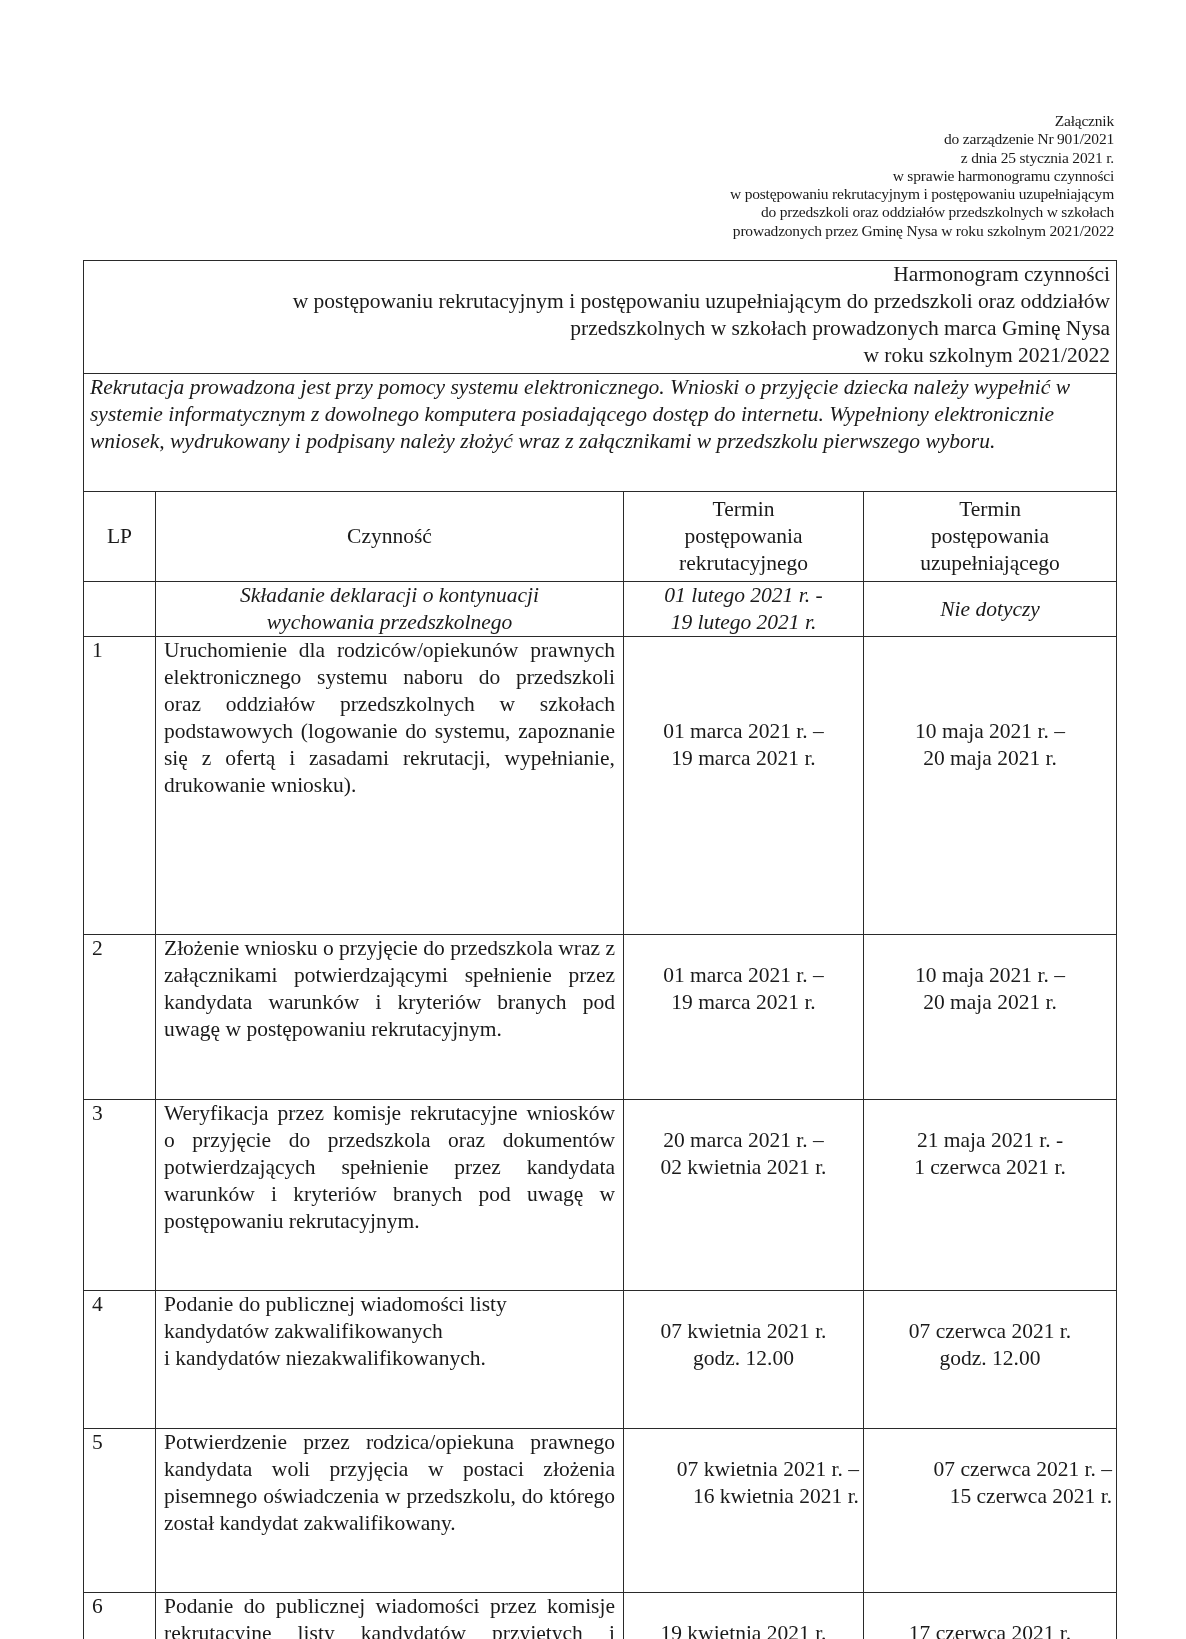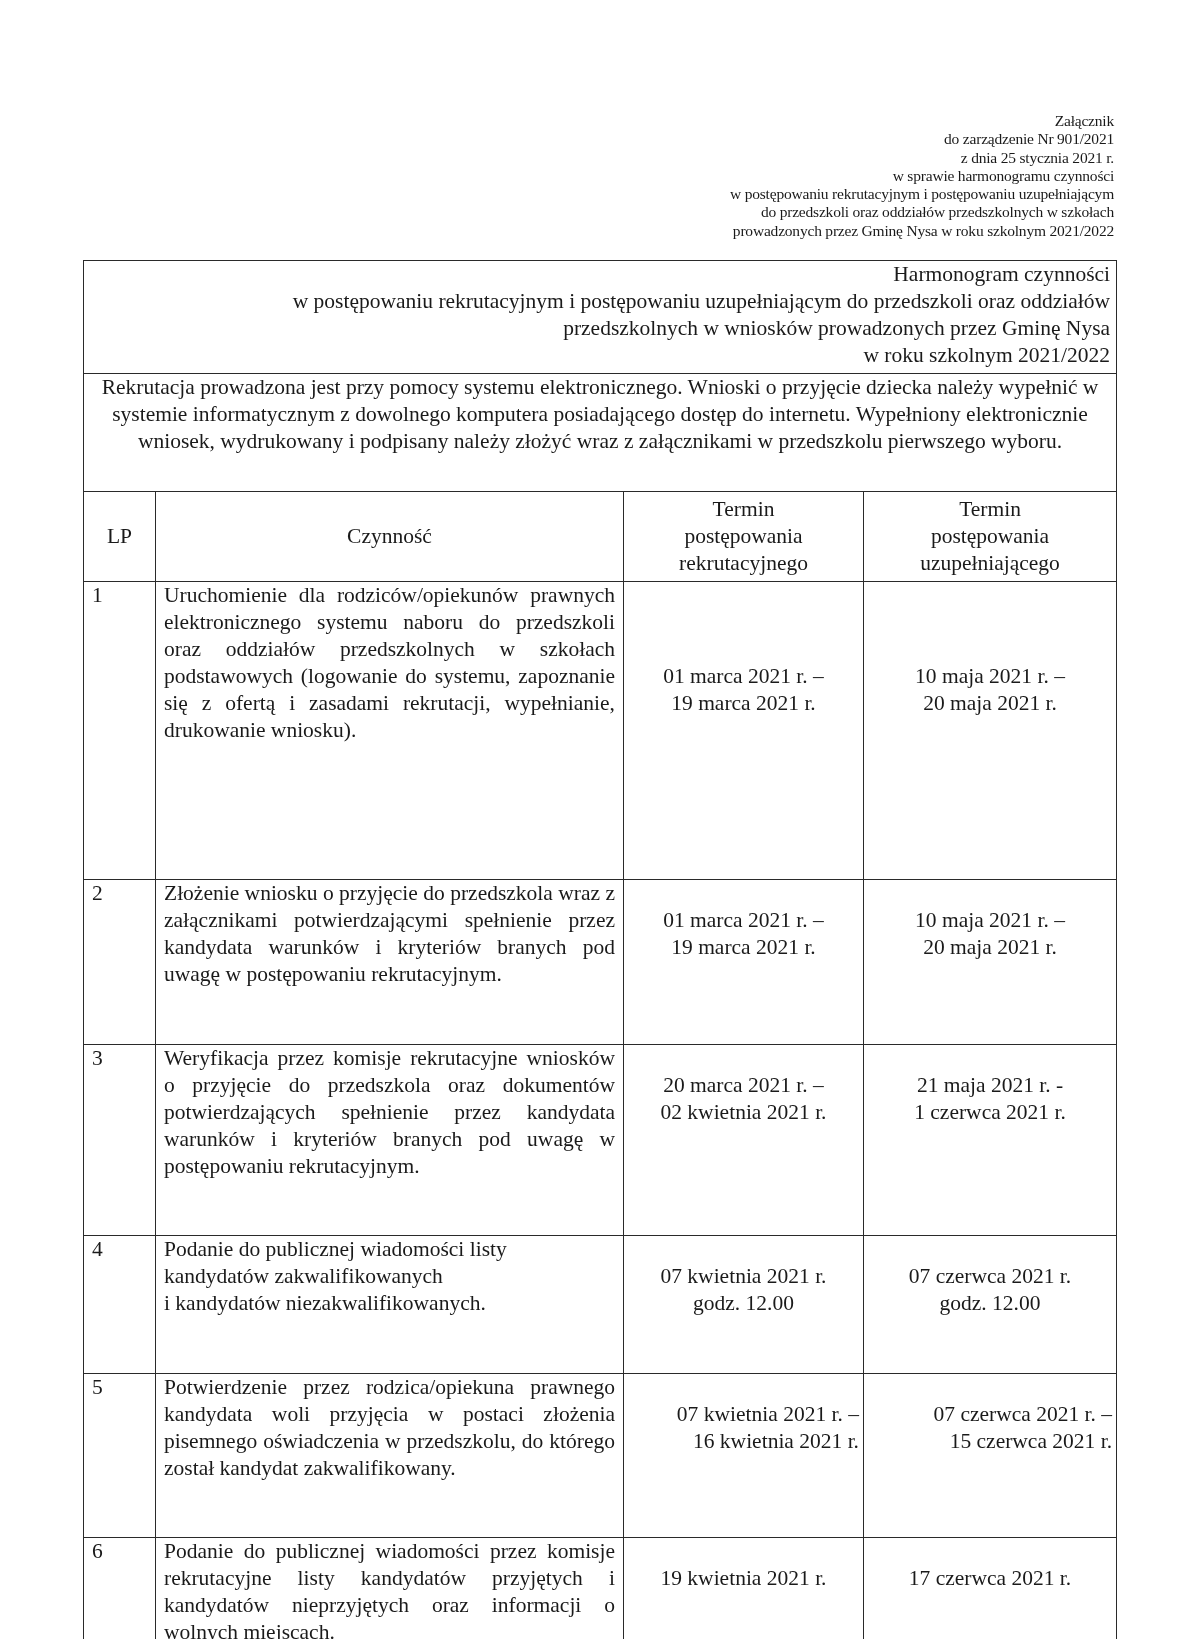--- a/index.html
+++ b/index.html
@@ -44,23 +44,23 @@
     col.c-lp { width: 72px; }
     col.c-act { width: 468px; }
     col.c-rek { width: 240px; }
     col.c-uzu { width: 253px; }
     .title-cell {
       text-align: right;
       padding: 0 6px 1px;
       height: 112px;
     }
     .info-cell {
-      text-align: center;
       padding: 0 8px;
       height: 117px;
+      font-style: italic;
     }
     .head-cell {
       text-align: center;
       vertical-align: middle !important;
       height: 89px;
     }
     .lp-cell { padding-left: 8px !important; }
     .act-cell {
       text-align: justify;
       text-align-last: left;
@@ -106,41 +106,55 @@
     <col class="c-lp">
       <col class="c-act">
       <col class="c-rek">
       <col class="c-uzu">
   </colgroup>
   <tbody>
     <tr>
       <td colspan="4" class="title-cell">
         <span class="line">Harmonogram czynności</span>
         <span class="line">w postępowaniu rekrutacyjnym i postępowaniu uzupełniającym do przedszkoli oraz oddziałów</span>
-        <span class="line">przedszkolnych w wniosków prowadzonych przez Gminę Nysa</span>
+        <span class="line">przedszkolnych w szkołach prowadzonych marca Gminę Nysa</span>
         <span class="line">w roku szkolnym 2021/2022</span>
       </td>
     </tr>
     <tr>
       <td colspan="4" class="info-cell">Rekrutacja prowadzona jest przy pomocy systemu elektronicznego. Wnioski o przyjęcie dziecka należy wypełnić w systemie informatycznym z dowolnego komputera posiadającego dostęp do internetu. Wypełniony elektronicznie wniosek, wydrukowany i podpisany należy złożyć wraz z załącznikami w przedszkolu pierwszego wyboru.</td>
     </tr>
     <tr>
       <td class="head-cell">LP</td>
       <td class="head-cell">Czynność</td>
       <td class="head-cell">
         <span class="line">Termin</span>
         <span class="line">postępowania</span>
         <span class="line">rekrutacyjnego</span>
       </td>
       <td class="head-cell">
         <span class="line">Termin</span>
         <span class="line">postępowania</span>
         <span class="line">uzupełniającego</span>
       </td>
     </tr>
+    <tr class="r0">
+      <td class="lp-cell"></td>
+      <td class="italic centered">
+        <span class="line">Składanie deklaracji o kontynuacji</span>
+        <span class="line">wychowania przedszkolnego</span>
+      </td>
+      <td class="date-cell italic">
+        <span class="line">01 lutego 2021 r. -</span>
+        <span class="line">19 lutego 2021 r.</span>
+      </td>
+      <td class="date-cell italic">
+        <span class="line">Nie dotyczy</span>
+      </td>
+    </tr>
     <tr class="r1">
       <td class="lp-cell">1</td>
       <td class="act-cell">Uruchomienie dla rodziców/opiekunów prawnych elektronicznego systemu naboru do przedszkoli oraz oddziałów przedszkolnych w szkołach podstawowych (logowanie do systemu, zapoznanie się z ofertą i zasadami rekrutacji, wypełnianie, drukowanie wniosku).</td>
       <td class="date-cell">
         <span class="line">01 marca 2021 r. –</span>
         <span class="line">19 marca 2021 r.</span>
       </td>
       <td class="date-cell">
         <span class="line">10 maja 2021 r. –</span>
         <span class="line">20 maja 2021 r.</span>

